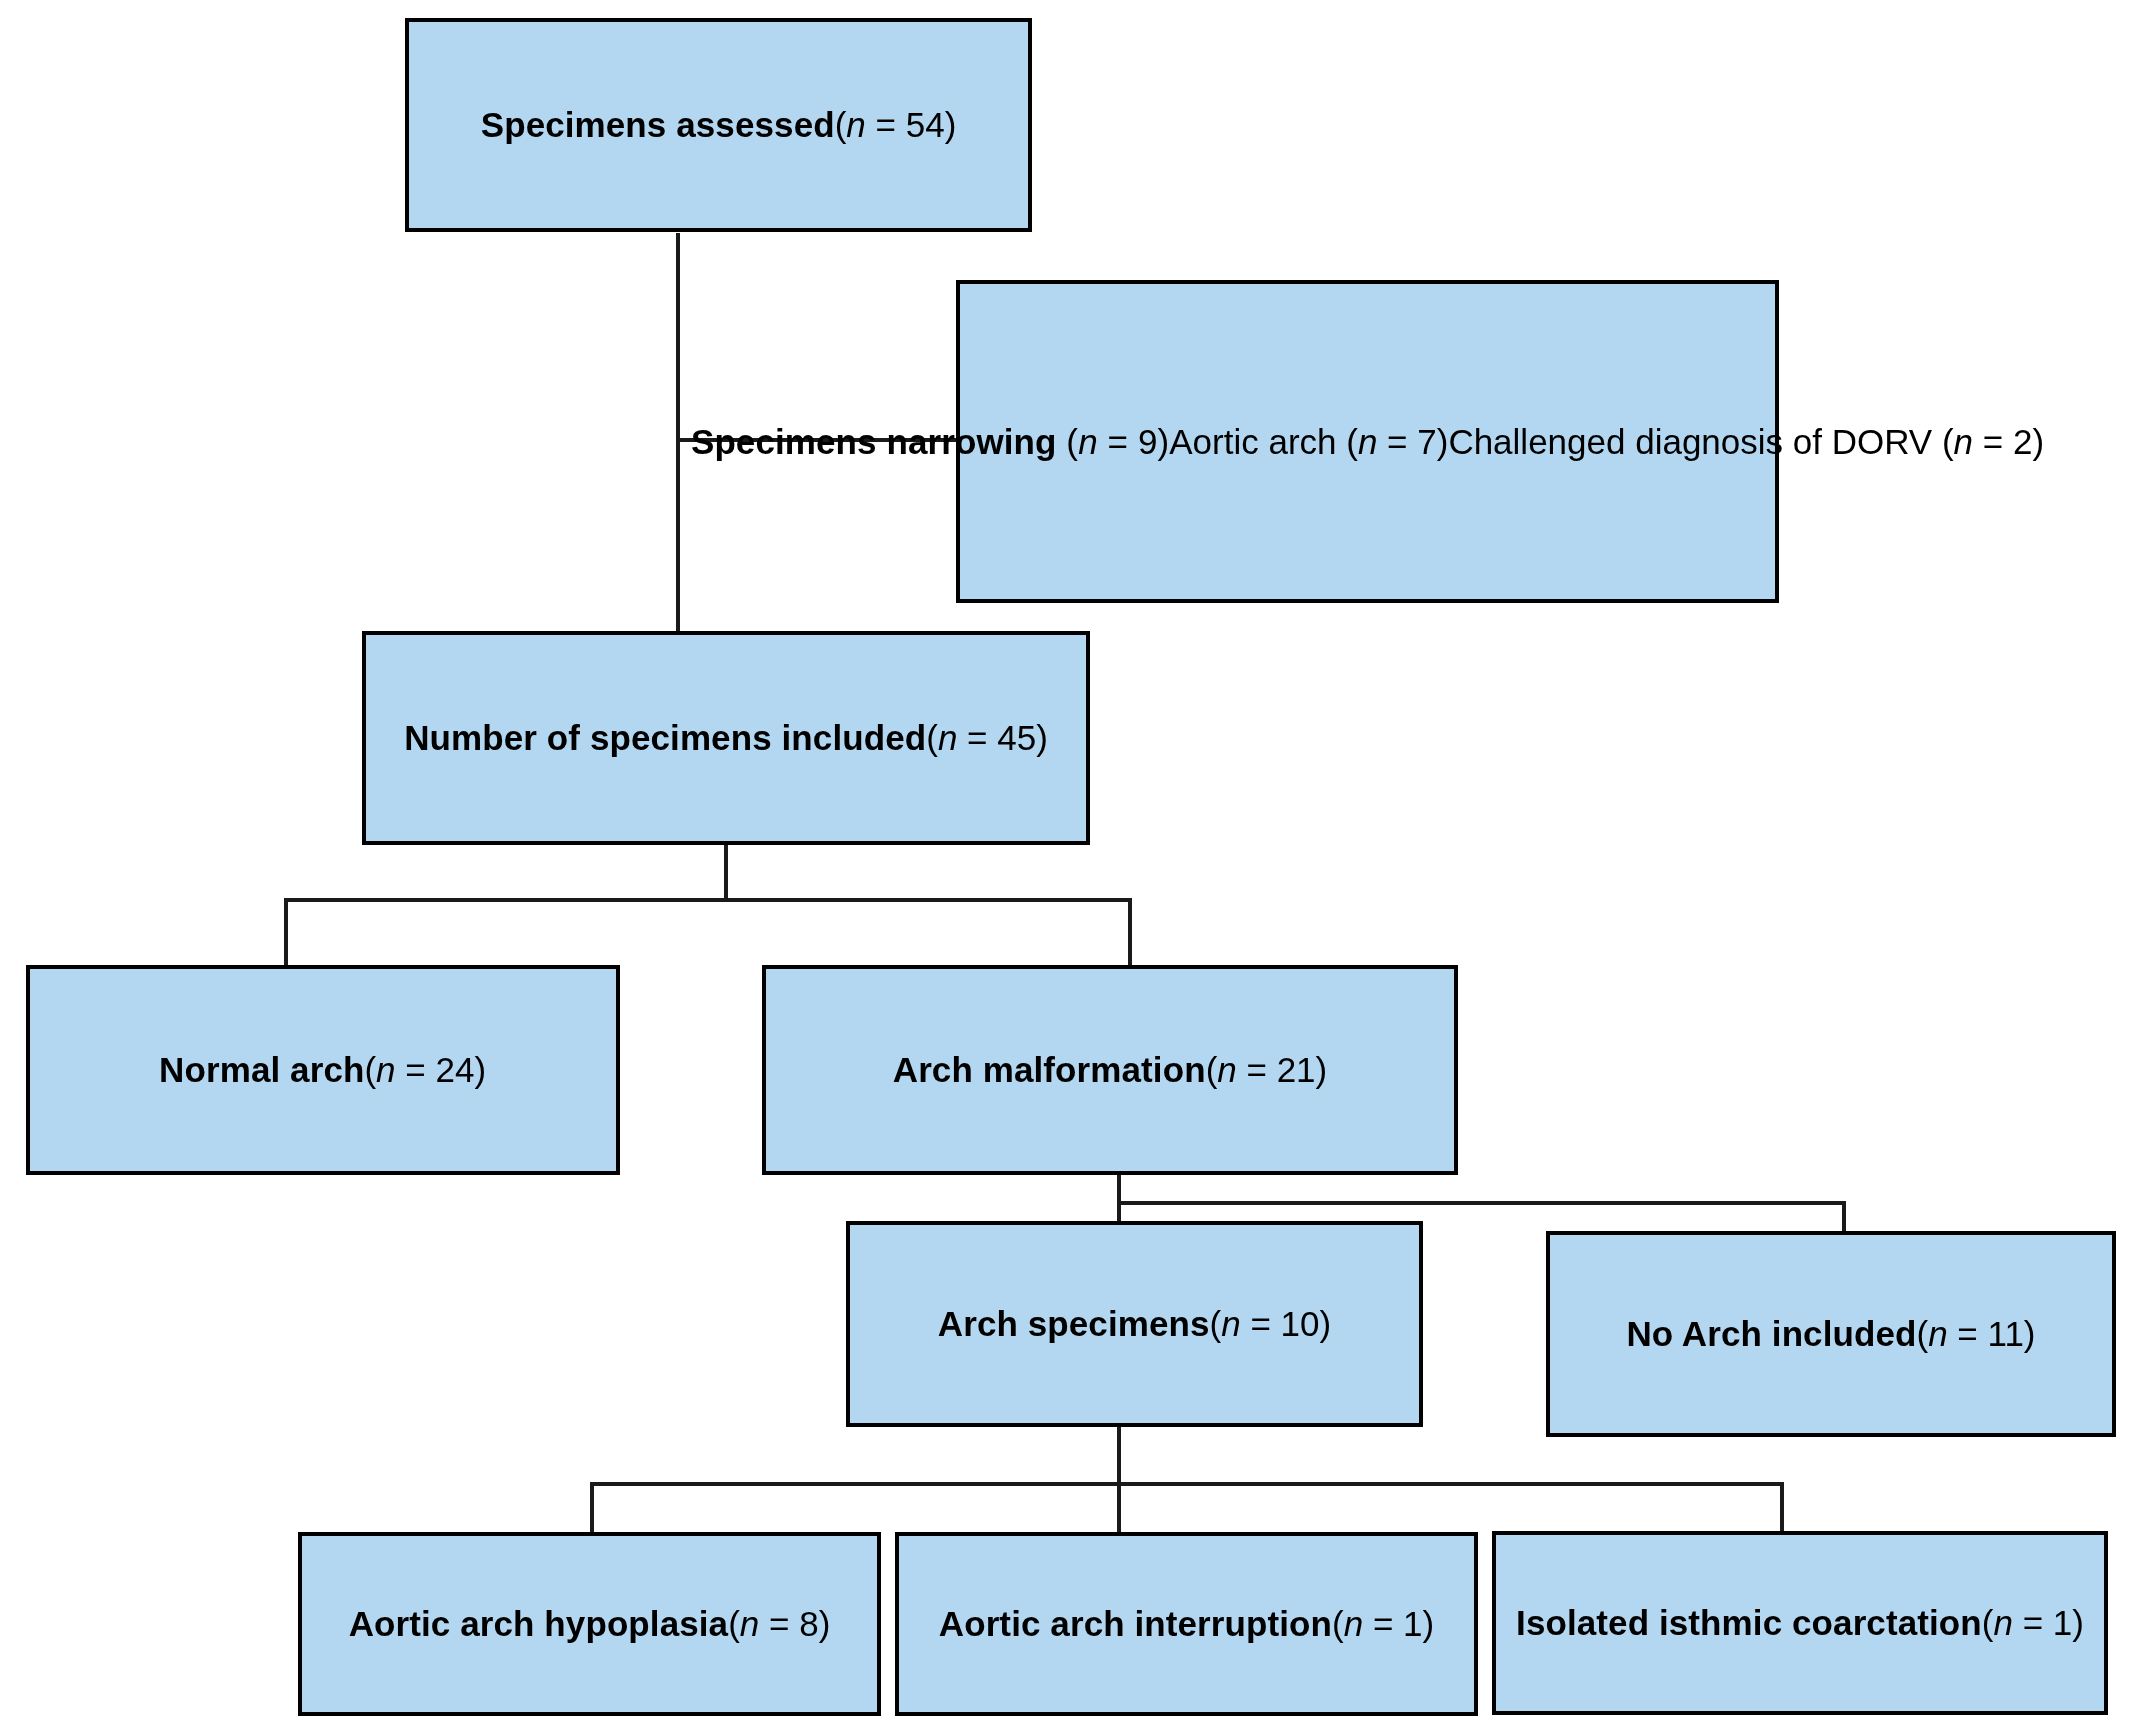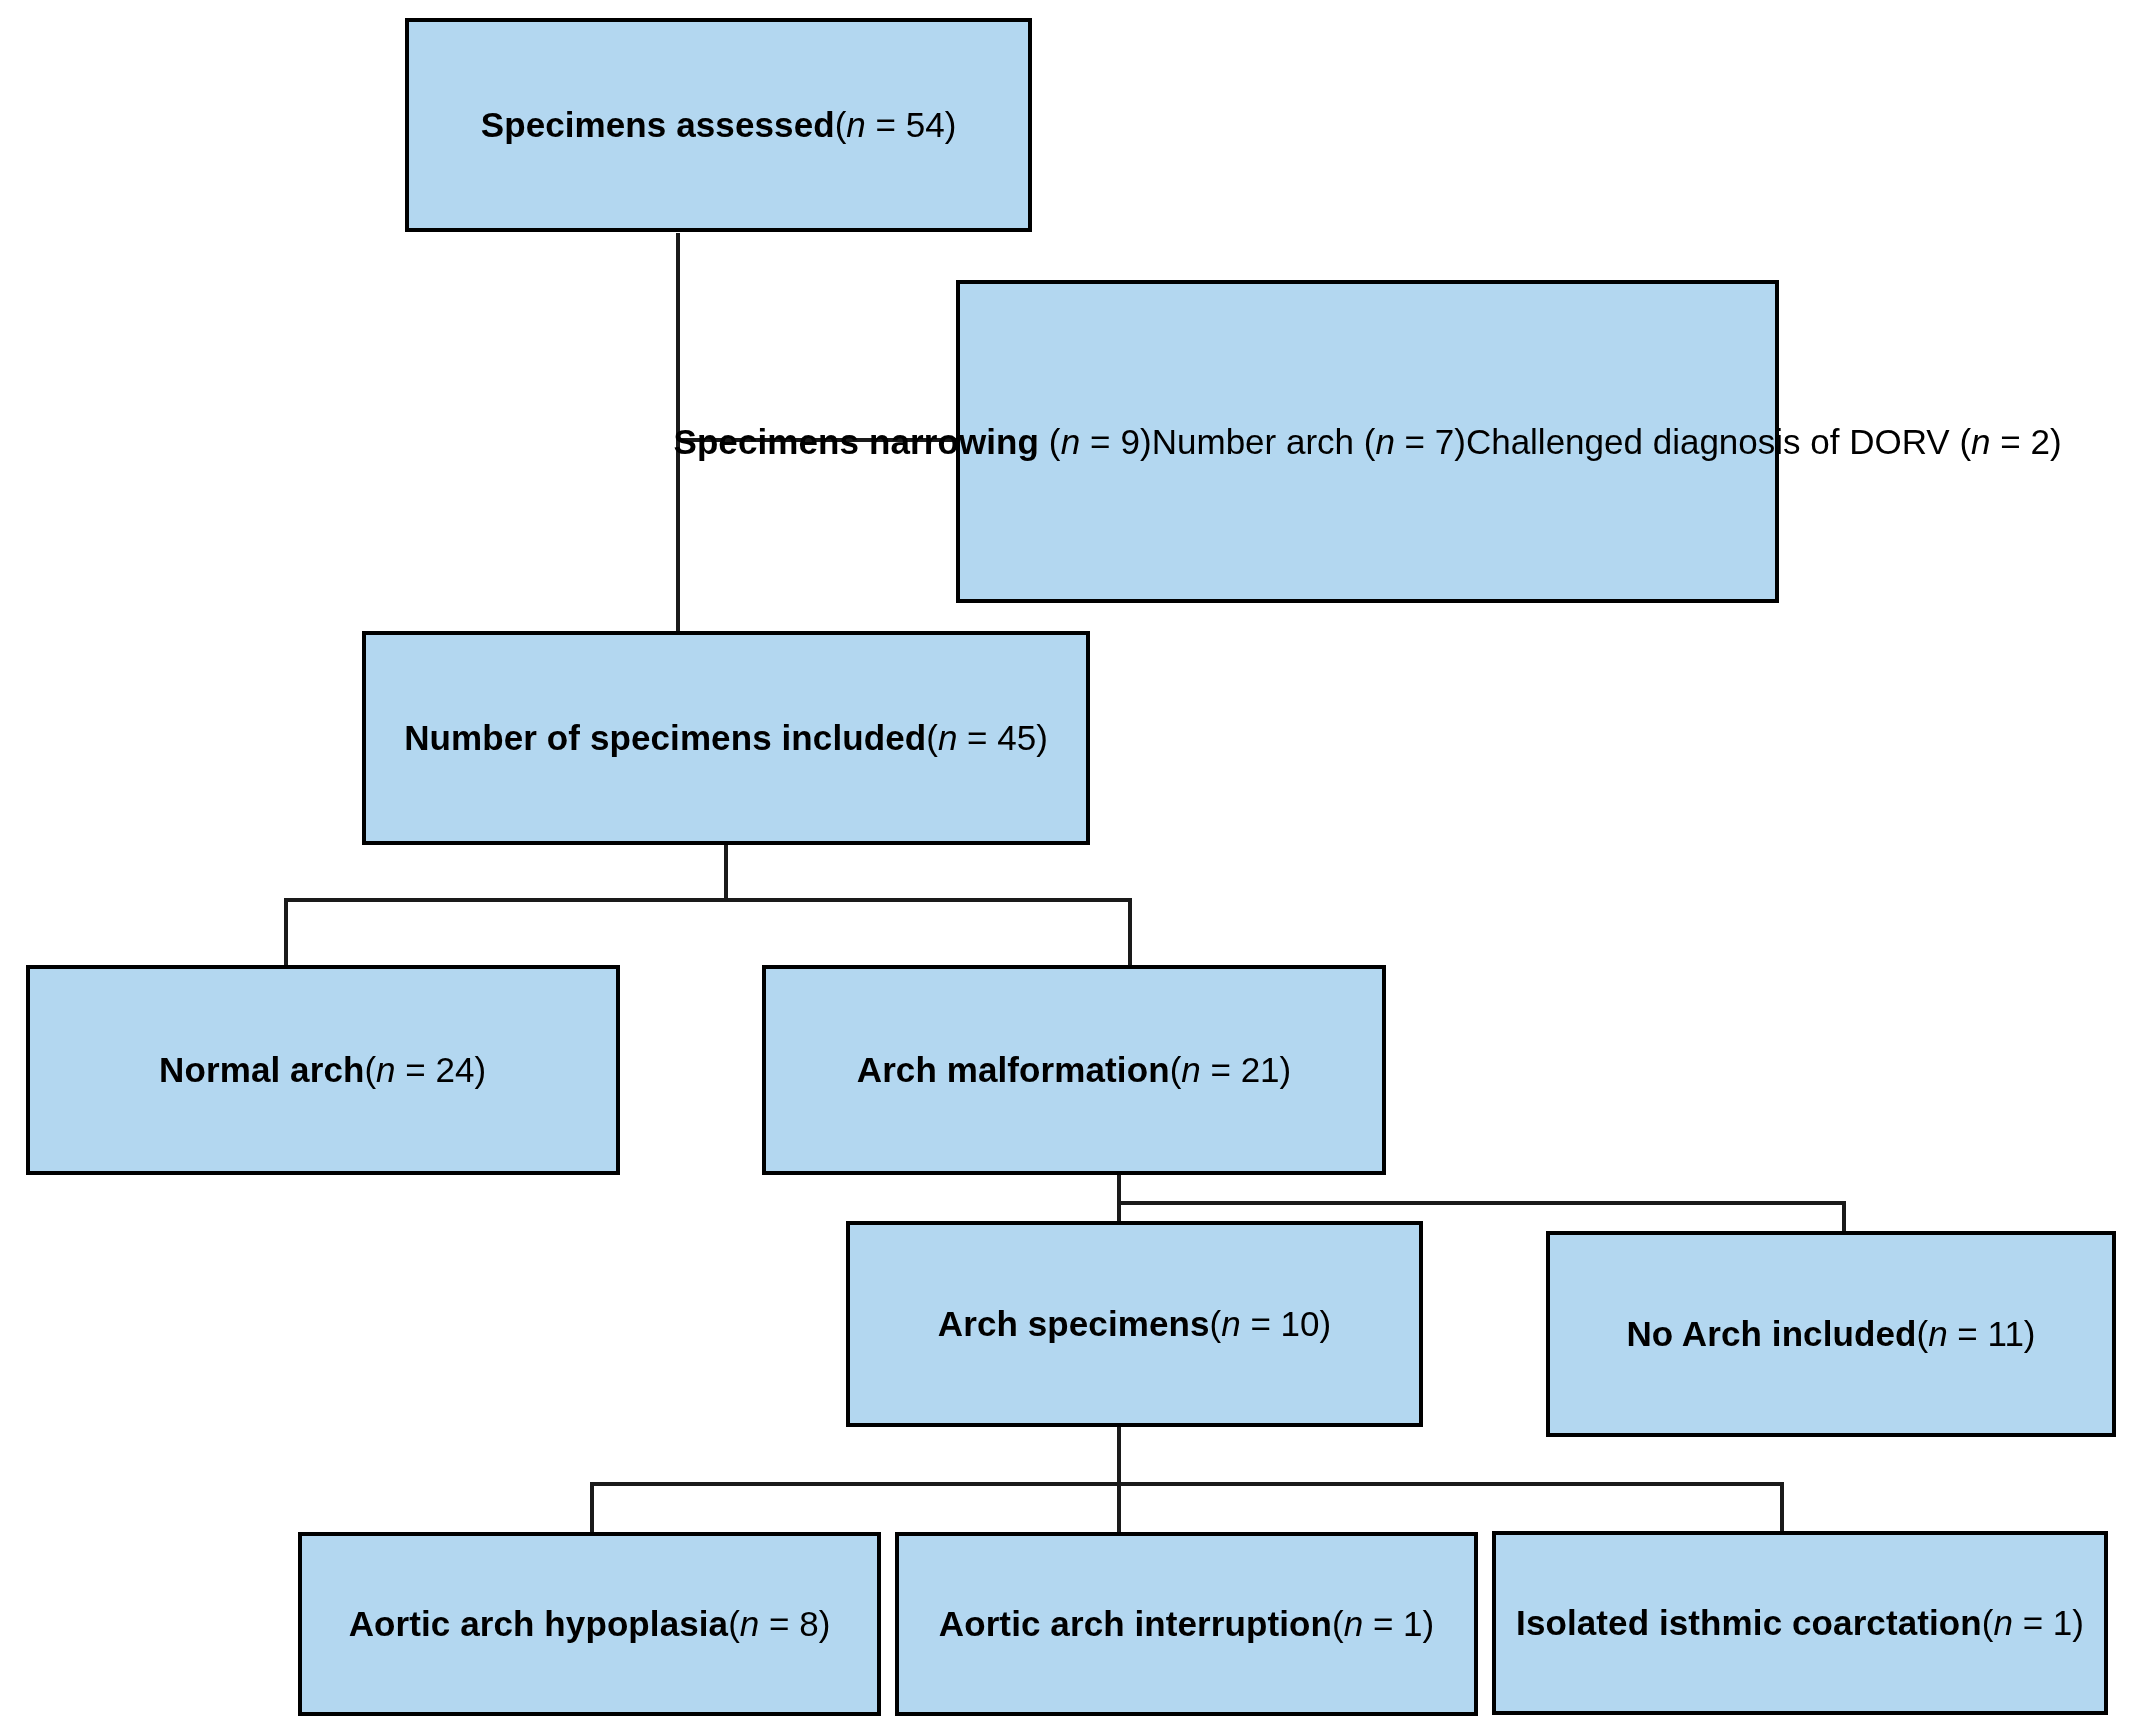--- a/index.html
+++ b/index.html
@@ -85,38 +85,38 @@
 
   <div class="node" style="left:405px; top:18px; width:627px; height:214px;">
     <div class="line1">Specimens assessed</div>
     <div class="gap-md"></div>
     <div class="line2"><span>(</span><span class="ital">n</span><span> = 54)</span></div>
   </div>
 
   <div class="node" style="left:956px; top:280px; width:823px; height:323px;">
     <div class="line1"><span>Specimens narrowing</span><span style="font-weight:normal"> (</span><span class="ital" style="font-weight:normal">n</span><span style="font-weight:normal"> = 9)</span></div>
     <div class="gap-sm"></div>
-    <div class="line2"><span>Number arch (</span><span class="ital">n</span><span> = 7)</span></div>
+    <div class="line2"><span>Aortic arch (</span><span class="ital">n</span><span> = 7)</span></div>
     <div class="gap-sm"></div>
     <div class="line3"><span>Challenged diagnosis of DORV (</span><span class="ital">n</span><span> = 2)</span></div>
   </div>
 
   <div class="node" style="left:362px; top:631px; width:728px; height:214px;">
     <div class="line1">Number of specimens included</div>
     <div class="gap-md"></div>
     <div class="line2"><span>(</span><span class="ital">n</span><span> = 45)</span></div>
   </div>
 
   <div class="node" style="left:25.6px; top:965px; width:594px; height:210px;">
     <div class="line1">Normal arch</div>
     <div class="gap-md"></div>
     <div class="line2"><span>(</span><span class="ital">n</span><span> = 24)</span></div>
   </div>
 
-  <div class="node" style="left:762px; top:965px; width:624px; height:210px;">
+  <div class="node" style="left:762px; top:965px; width:696px; height:210px;">
     <div class="line1">Arch malformation</div>
     <div class="gap-md"></div>
     <div class="line2"><span>(</span><span class="ital">n</span><span> = 21)</span></div>
   </div>
 
   <div class="node" style="left:846px; top:1221px; width:577px; height:206px;">
     <div class="line1">Arch specimens</div>
     <div class="gap-md"></div>
     <div class="line2"><span>(</span><span class="ital">n</span><span> = 10)</span></div>
   </div>

